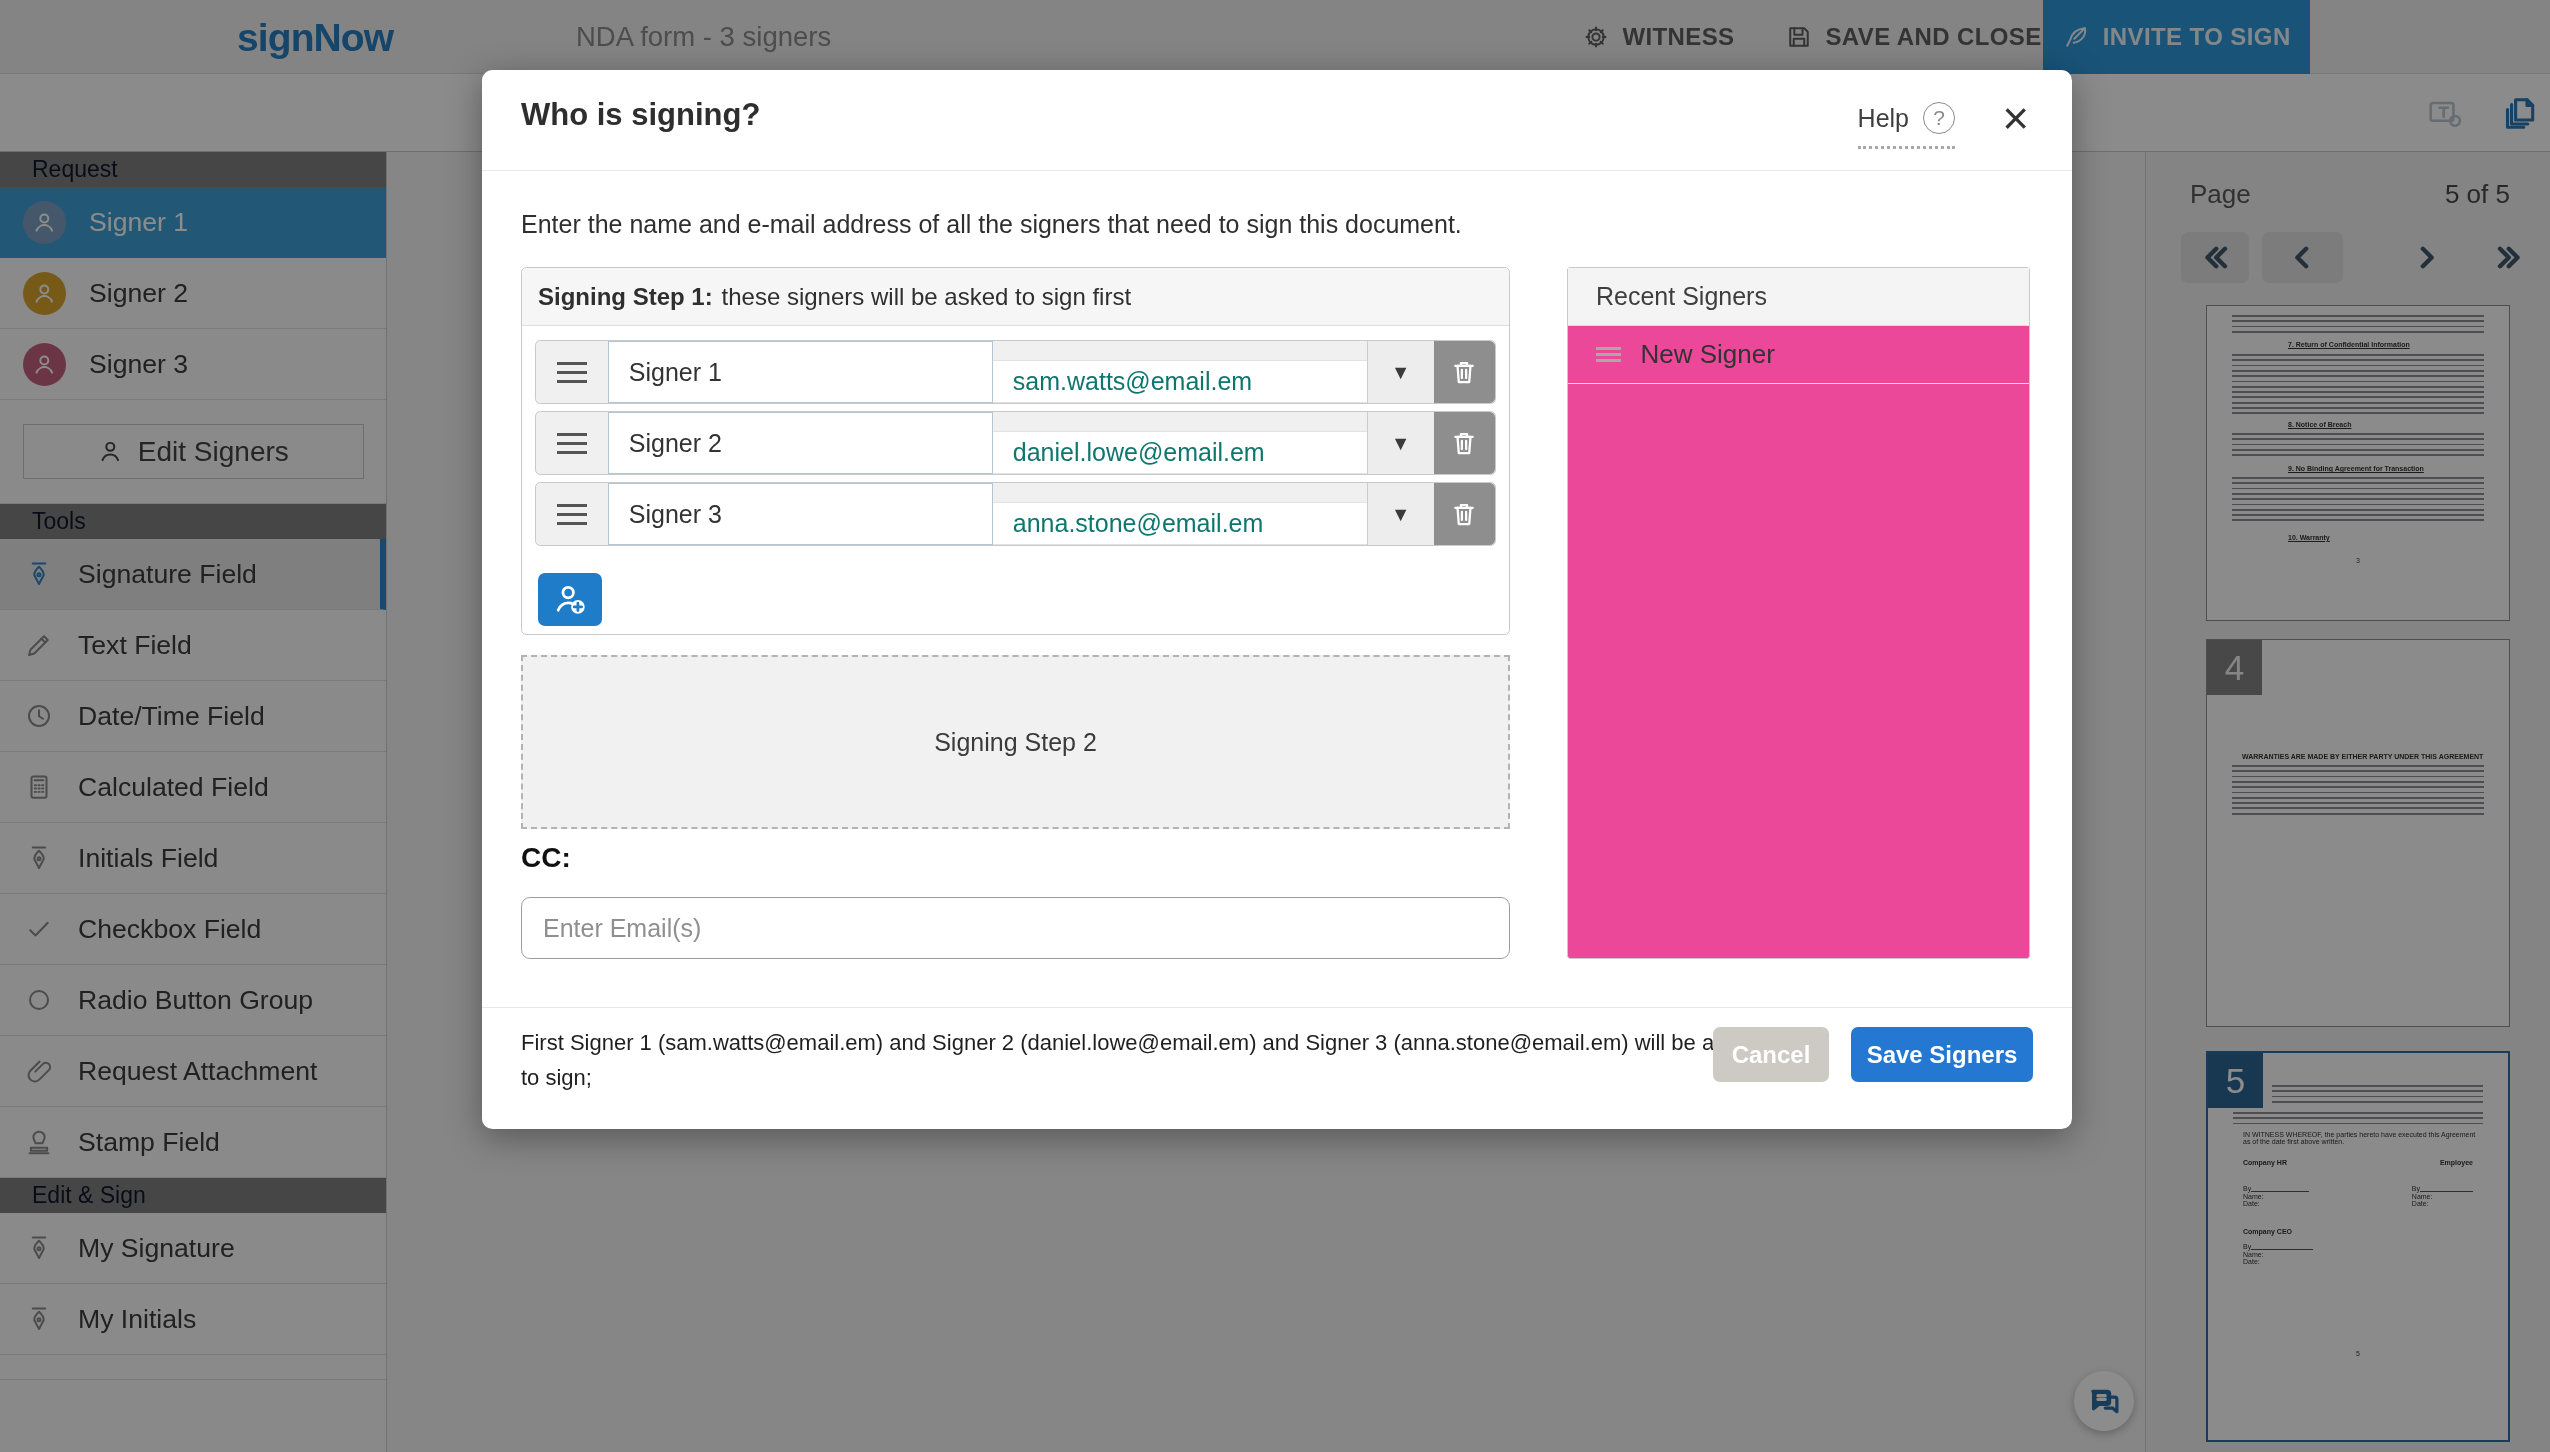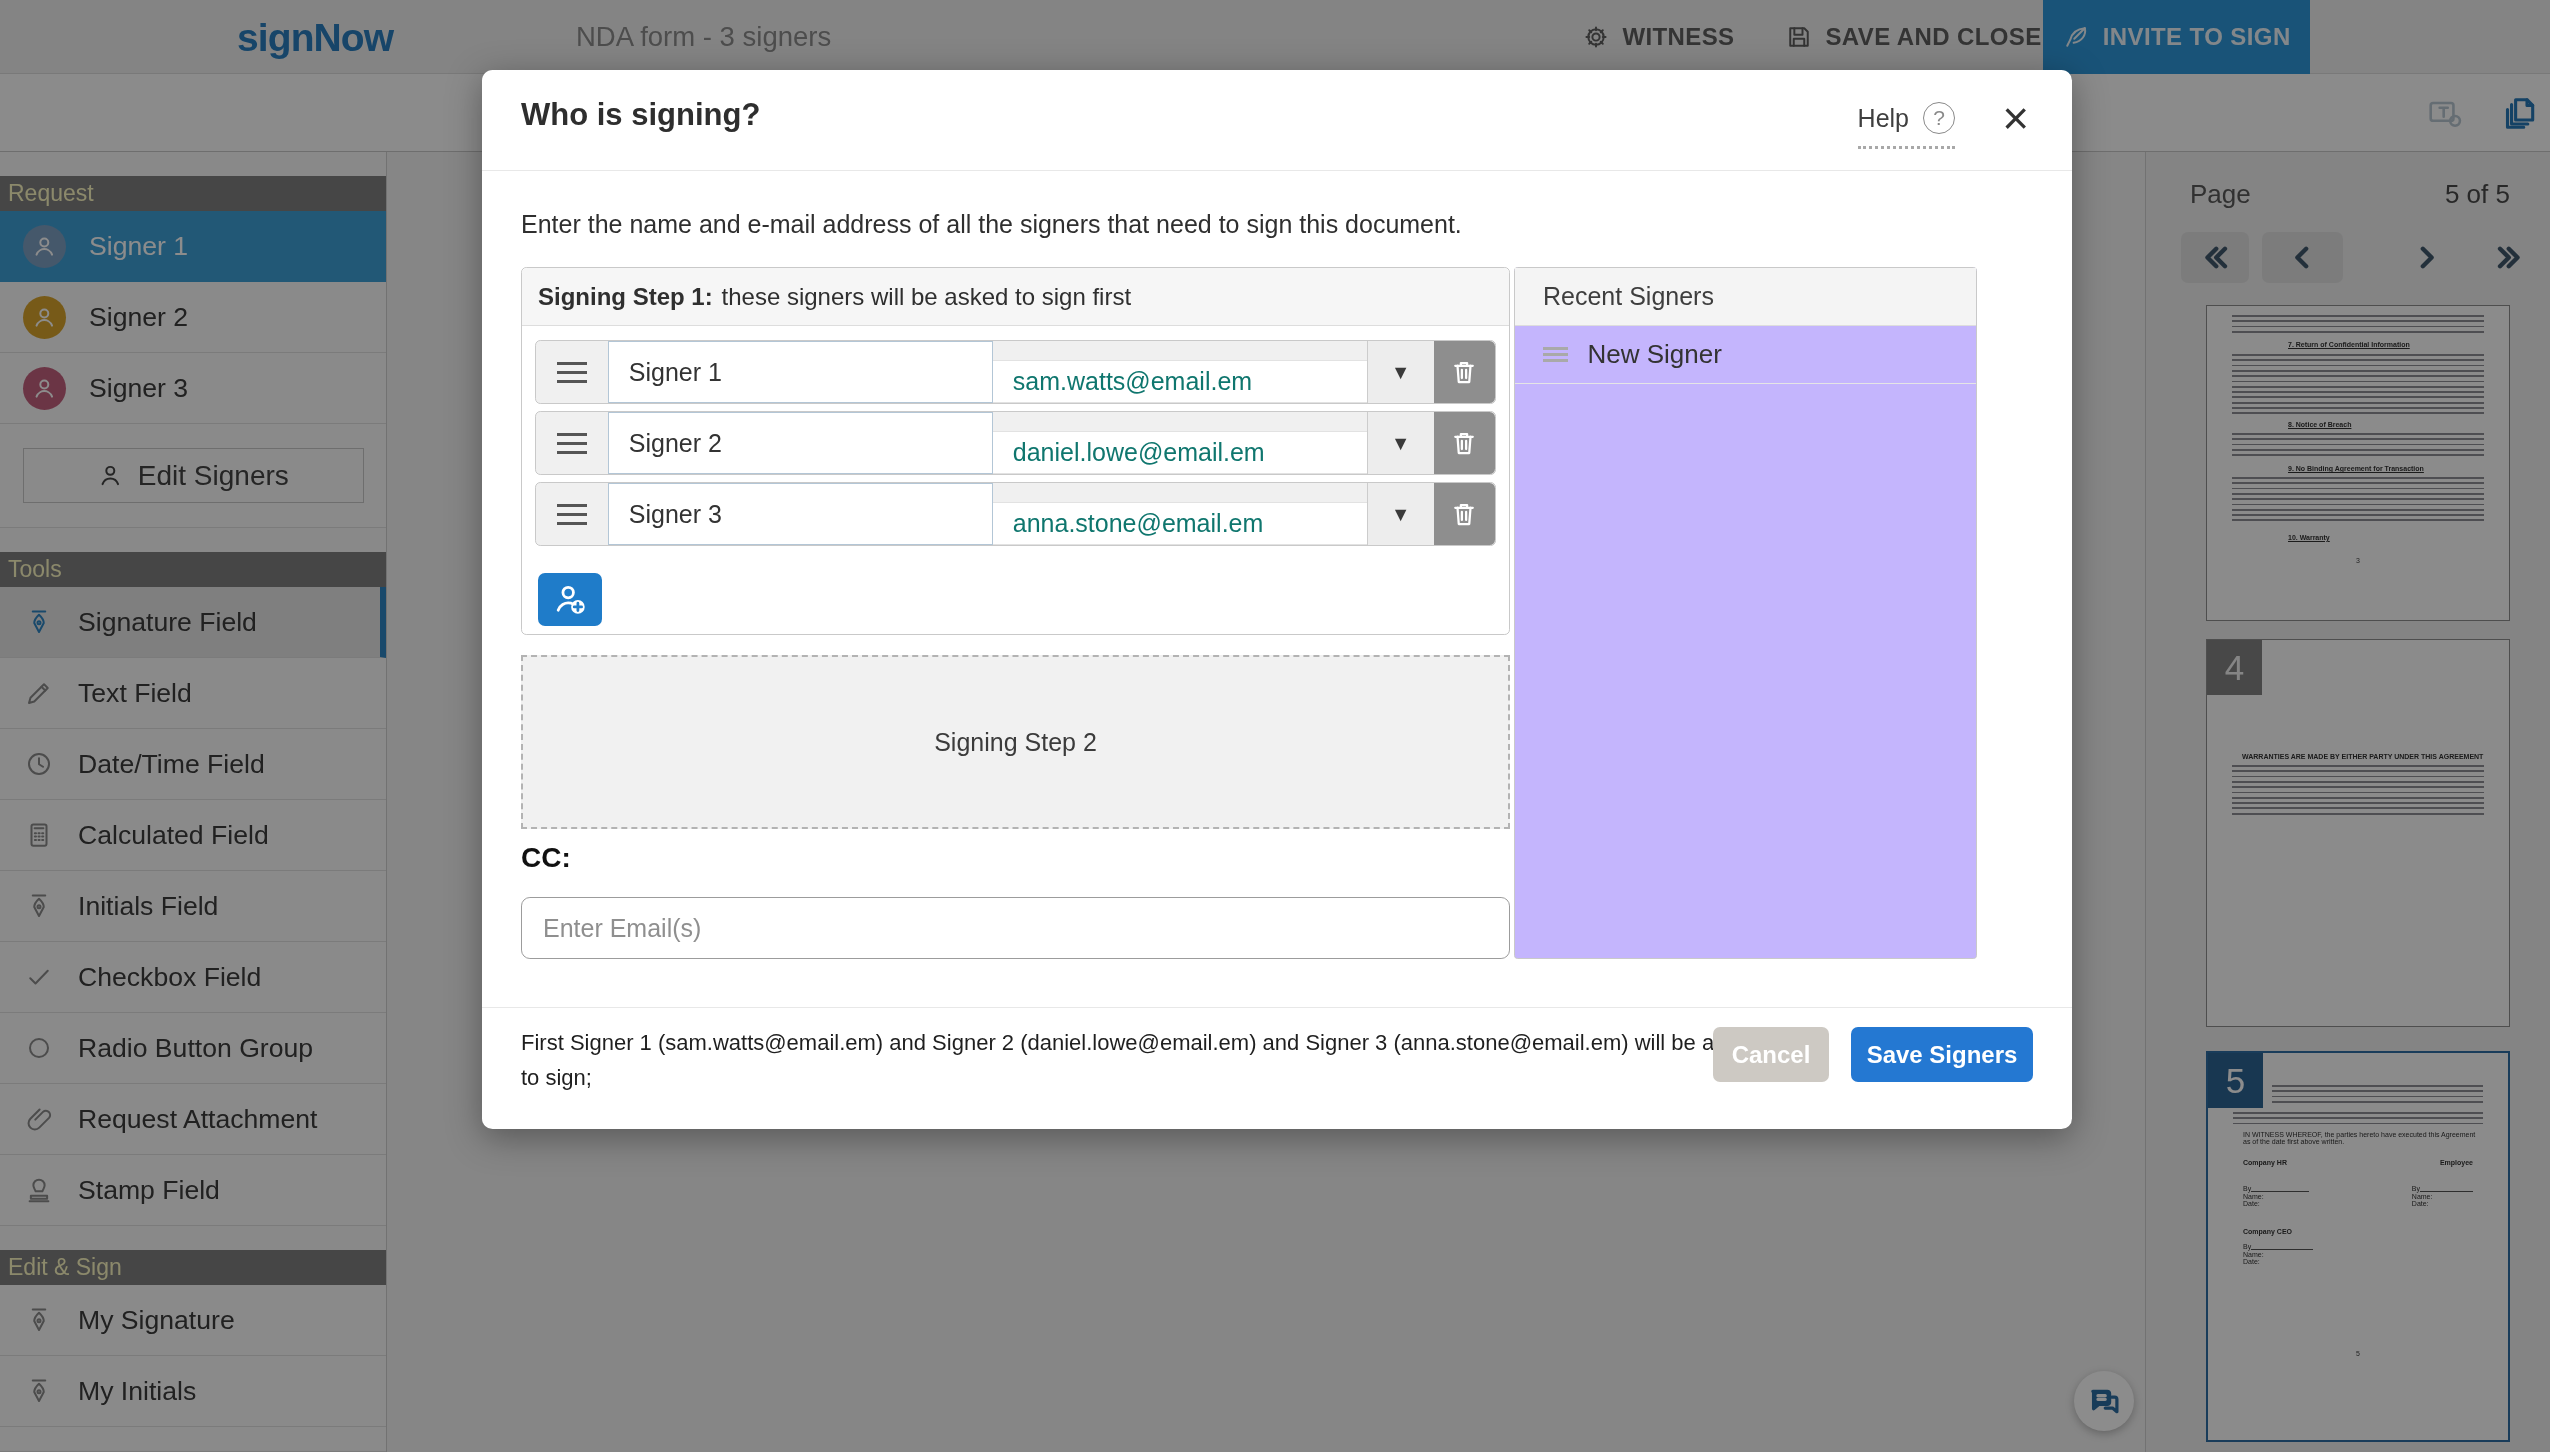--- a/index.html
+++ b/index.html
@@ -26,22 +26,22 @@
   #toolbar2 { position:absolute; left:0; top:74px; width:2550px; height:78px; background:#fdfdfd;
               border-bottom:1.8px solid #c9c9c9; z-index:1; }
   .t2-ic { position:absolute; top:19.5px; width:39px; height:39px; }
   .t2-ic svg { width:100%; height:100%; fill:none; stroke-linecap:round; stroke-linejoin:round; }
   #ic-textset { left:2425px; } #ic-textset svg { stroke:#b9c7d2; stroke-width:1.6; }
   #ic-pagespanel { left:2501px; } #ic-pagespanel svg { stroke:#2779b8; stroke-width:1.9; }
 
   
   #sidebar { position:absolute; left:0; top:152px; width:387px; height:1300px; background:#fafafa;
              border-right:0.9px solid #cfcfcf; z-index:1; }
-  .sb-header { height:35px; background:#808080; color:#fef9c3; font-size:23px;
-               display:flex; align-items:center; padding-left:8px;margin-top:24px; }
+  .sb-header { height:35px; background:#808080; color:#0f172a; font-size:23px;
+               display:flex; align-items:center; padding-left:32px; }
   .sb-item { height:71px; display:flex; align-items:center; padding-left:23px; gap:23px;
              background:#fbfbfb; border-bottom:0.9px solid #e0e0e0; font-size:26.6px; color:#3c3c3c; }
   .sb-item.selected-signer { background:#3fa0d8; color:#fff; border-bottom-color:#3fa0d8; }
   .sb-item.selected-tool { background:#e7e7e7; border-right:6.2px solid #2e86c4; }
   .avatar { width:43px; height:43px; border-radius:50%; display:flex; align-items:center;
             justify-content:center; flex:0 0 auto; }
   .avatar svg { width:26.6px; height:26.6px; stroke:#fff; stroke-width:1.8; fill:none;
                 stroke-linecap:round; }
   .tool-ic { width:32px; height:32px; display:flex; align-items:center; justify-content:center; }
   .tool-ic svg { width:30px; height:30px; stroke:#8a8a8a; stroke-width:1.6; fill:none;
@@ -139,22 +139,22 @@
 
   #step2 { position:absolute; left:39px; top:585px; width:989px; height:174px;
            border:2.7px dashed #b3b3b3; background:#f1f1f1; display:flex; align-items:center;
            justify-content:center; font-size:25px; color:#3b3b3b; }
   #cc-label { position:absolute; left:39px; top:772px; font-size:28px; font-weight:bold; color:#111; }
   #cc-input { position:absolute; left:39px; top:827px; width:989px; height:62px;
               border:1.8px solid #9c9c9c; border-radius:8.9px; font-size:25px; padding-left:21px;
               color:#333; font-family:"Liberation Sans",sans-serif; }
   #cc-input::placeholder { color:#8f8f8f; }
 
-  #recent { position:absolute; left:1032px; top:197px; width:463px; height:692px;
-            border:0.9px solid #c9c9c9; border-radius:3.5px; background:#c4b5fd; }
+  #recent { position:absolute; left:1085px; top:197px; width:463px; height:692px;
+            border:0.9px solid #c9c9c9; border-radius:3.5px; background:#ec4899; }
   #recent-head { height:58px; background:#f4f4f4; border-bottom:0.9px solid #ddd; display:flex;
                  align-items:center; padding-left:28px; font-size:25px; color:#3e3e3e; }
   .recent-item { height:58px; display:flex; align-items:center; gap:19.5px; padding-left:28px;
                  border-bottom:0.9px solid #e5e5e5; font-size:26px; color:#333; }
   .hamburger.light { width:25px; height:16px;
       background:repeating-linear-gradient(to bottom,#a9a9a9 0 2.7px, transparent 2.7px 6.2px); }
 
   #m-footer-divider { position:absolute; left:0; top:937px; width:100%;
                       border-top:1.8px solid #e8e8e8; }
   #m-note { position:absolute; left:39px; top:955px; width:1240px; font-size:22px; color:#1f1f1f;

